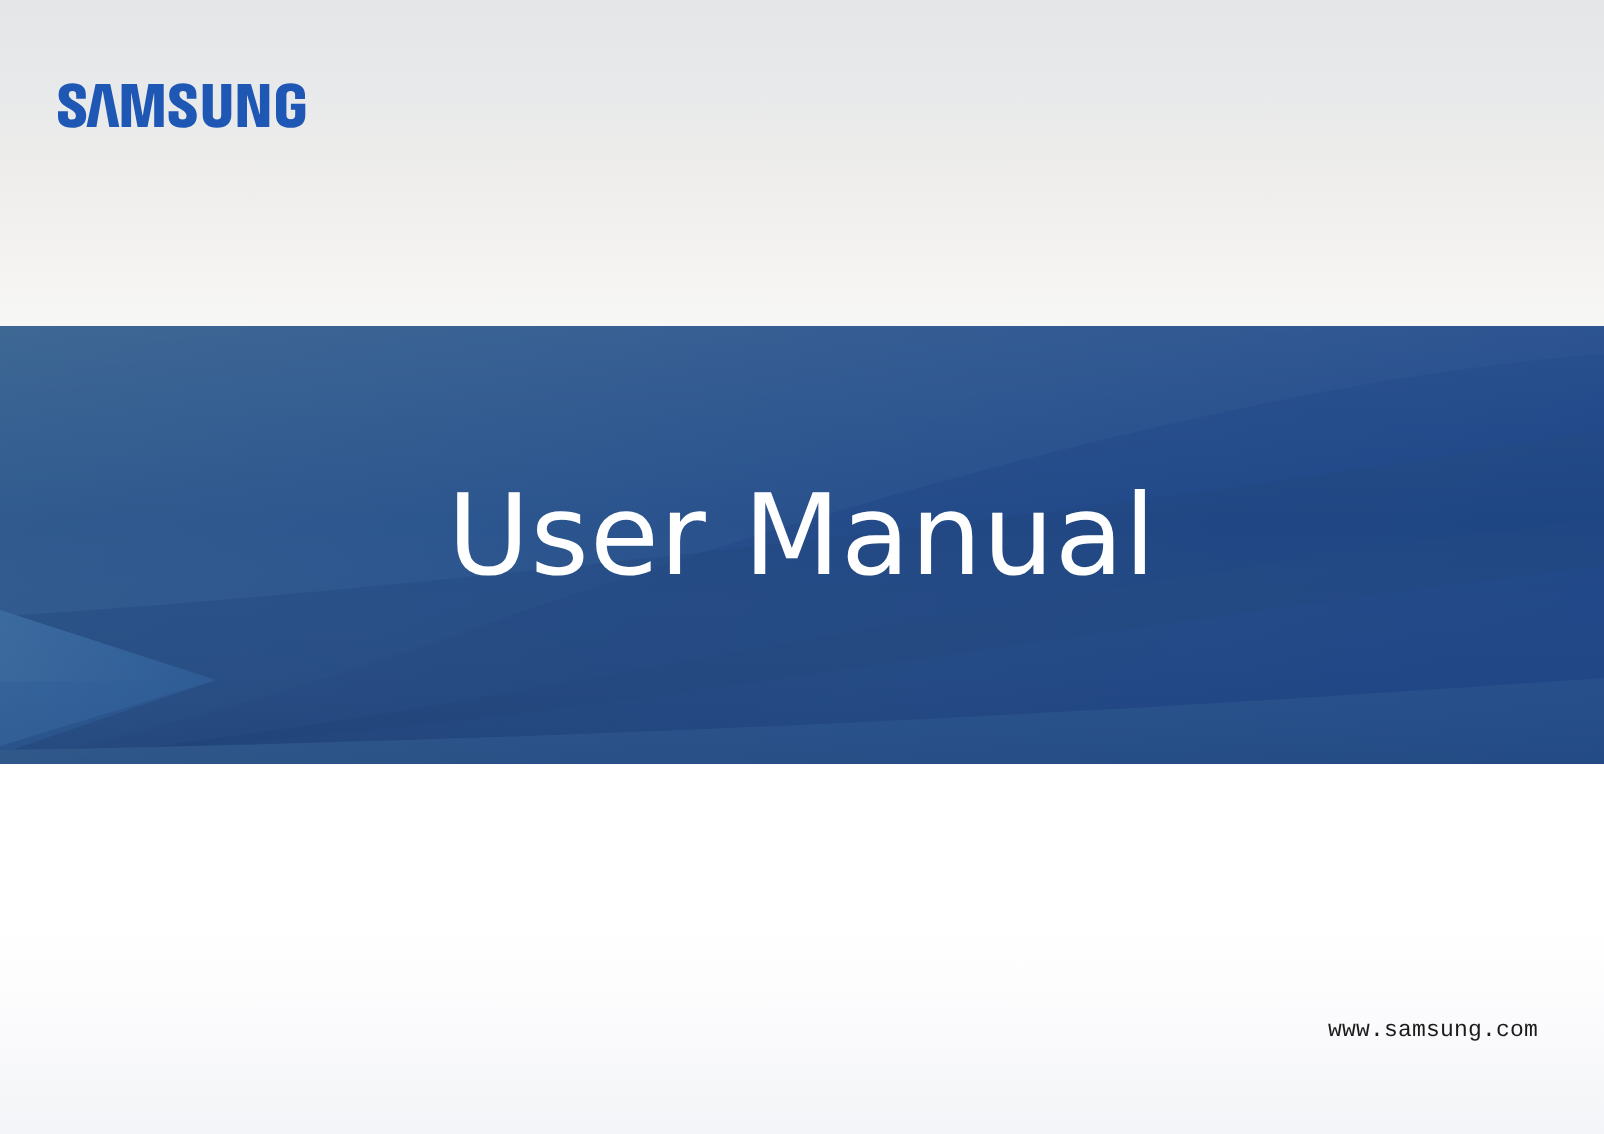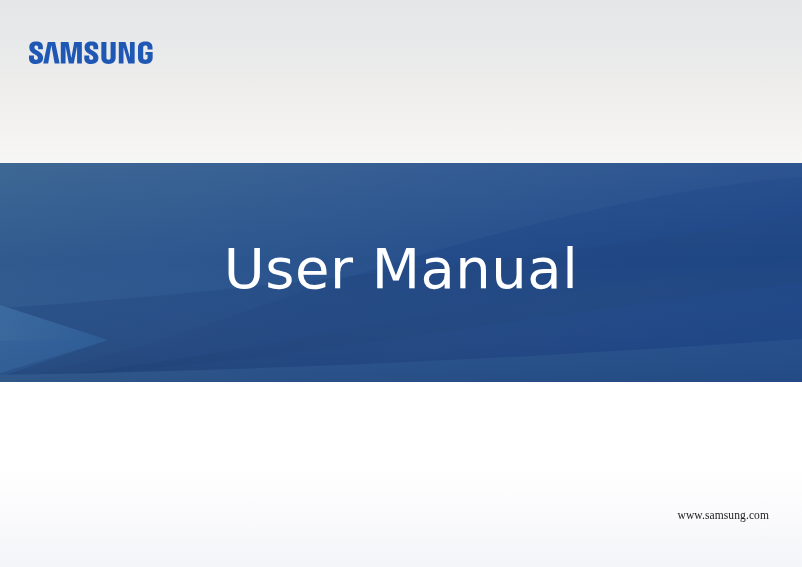--- a/index.html
+++ b/index.html
@@ -98,21 +98,21 @@
         #fdfdfe 58%,
         #fafafc 74%,
         #f6f7f9 88%,
         #f4f5f8 100%);
   }
 
   .site-url {
     position: absolute;
     right: 33px;
     top: 509px;
-    font-family: Liberation Serif, serif;
+    font-family: Liberation Mono, monospace;
     font-size: 11.5px;
     color: #1b1b1b;
     letter-spacing: 0.1px;
     white-space: nowrap;
   }
 </style>
 </head>
 <body>
 
 <div class="page">

